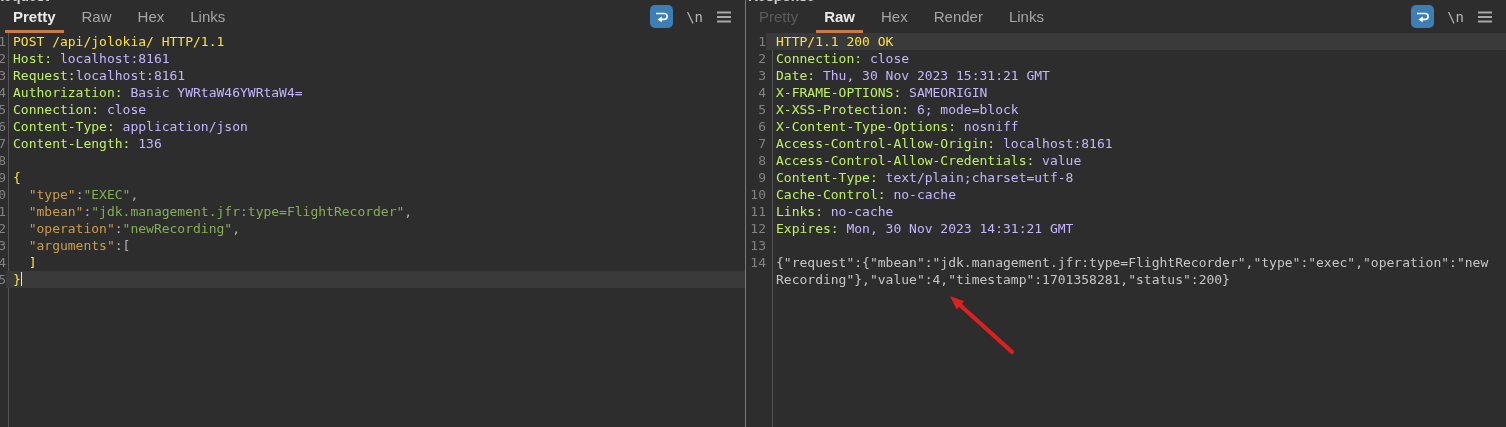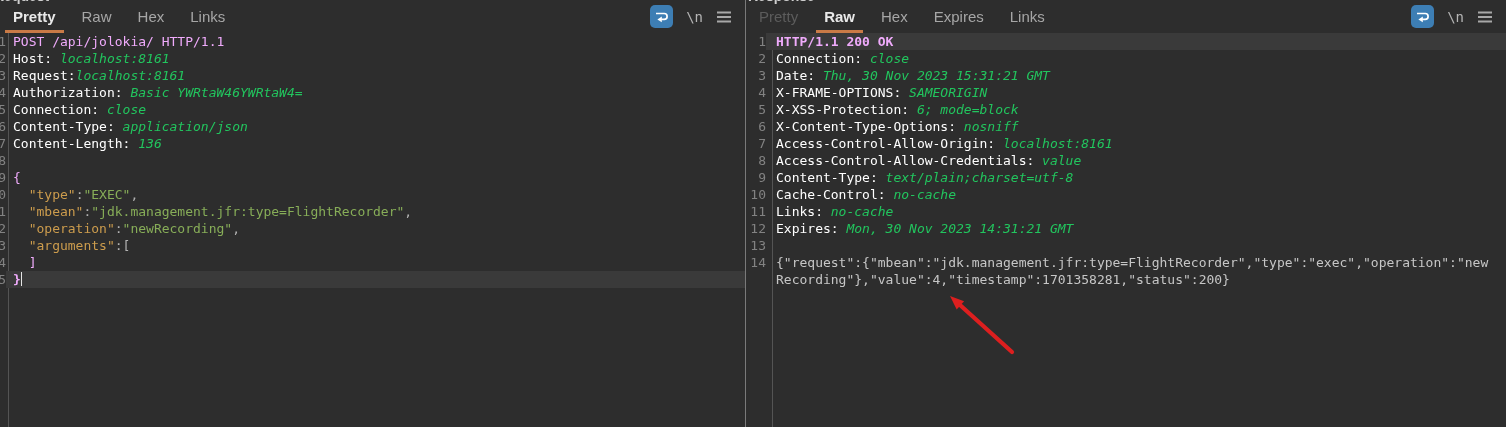--- a/index.html
+++ b/index.html
@@ -33,26 +33,26 @@
   .panel-response .editor::before{left:26px;}
 
   .line{display:flex;height:17px;white-space:pre;position:relative;}
   .line.wrap{height:auto;}
   .num{flex:none;color:#828282;}
   .panel-request .num{width:6px;overflow:hidden;direction:rtl;}
   .panel-response .num{width:20px;text-align:right;}
   .text{flex:1;}
   .panel-request .text{padding-left:7px;}
   .panel-response .text{padding-left:10px;}
-  .line.hl .text{background:#3a3a3a;font-weight:bold;}
+  .line.hl .text{background:#3a3a3a;}
   .line.wrap .text{white-space:pre-wrap;word-break:break-all;max-width:91.5ch;}
 
-  .tok-h{color:#ffffff;}
-  .tok-v{color:#22c55e;font-style:italic;}
-  .tok-p{color:#f0abfc;}
+  .tok-h{color:#bef264;}
+  .tok-v{color:#c4b5fd;}
+  .tok-p{color:#fde047;}
   .tok-k{color:#cc9c4d;}
   .tok-s{color:#87ad58;}
   .tok-pu{color:#b3b3b3;}
   .tok-raw{color:#c6c6c6;}
 
   .cursor{display:inline-block;width:1.5px;height:14px;background:#e6e6e6;vertical-align:-2px;}
 
   .arrow-overlay{position:absolute;left:0;top:0;width:1506px;height:427px;z-index:8;pointer-events:none;}
 </style>
 </head>
@@ -125,21 +125,21 @@
           <div class="tab disabled">
             <span>Pretty</span>
           </div>
           <div class="tab selected">
             <span>Raw</span>
           </div>
           <div class="tab">
             <span>Hex</span>
           </div>
           <div class="tab">
-            <span>Expires</span>
+            <span>Render</span>
           </div>
           <div class="tab">
             <span>Links</span>
           </div>
         </div>
       <div class="toolbar">
         <span class="wrap-btn">
           <svg width="17" height="17" viewBox="0 0 17 17">
             <path d="M3 5.5 H11.2 a2.9 2.9 0 0 1 0 5.8 H8.2" fill="none" stroke="#ffffff" stroke-width="1.7"></path>
             <polygon points="8.8,8.6 8.8,14.2 4.4,11.4" fill="#ffffff"></polygon>

